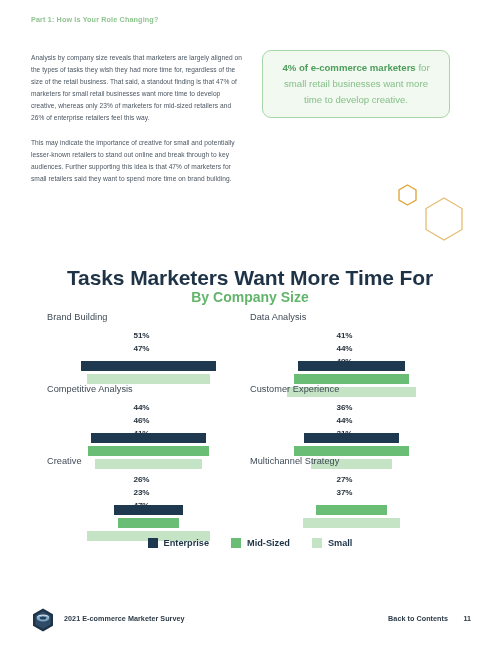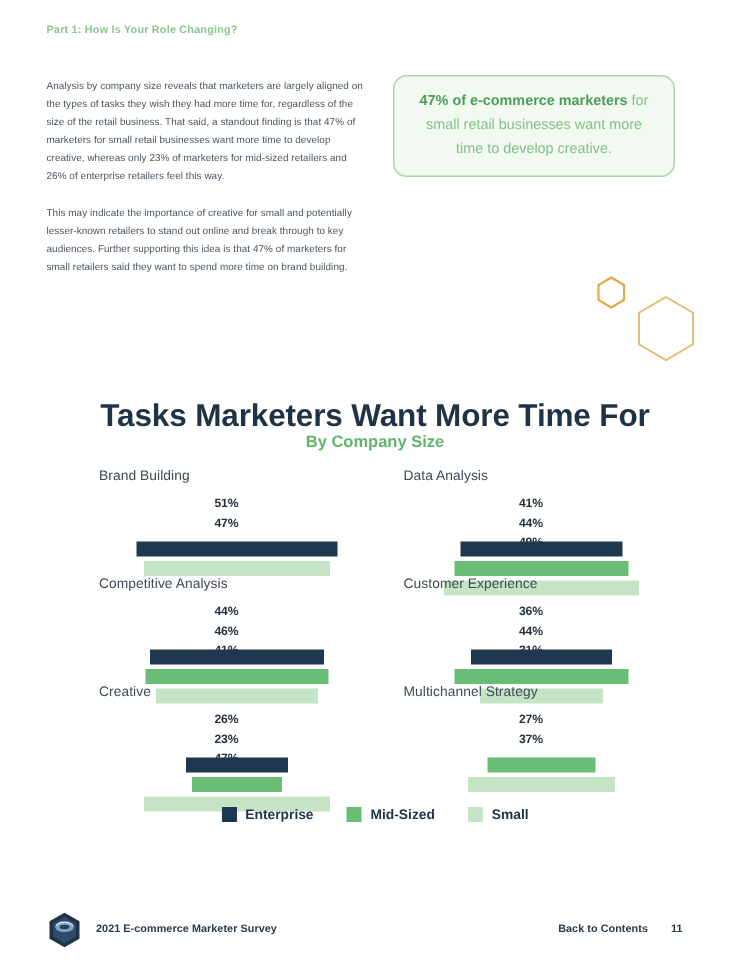--- a/index.html
+++ b/index.html
@@ -91,35 +91,35 @@
     font-weight: 700;
     color: #1f3347;
     letter-spacing: -0.1px;
   }
   .chart-subtitle {
     position: absolute;
     left: 0;
     right: 0;
     top: 289px;
     text-align: center;
-    font-size: 11px;
+    font-size: 14px;
     font-weight: 700;
     color: #63b56c;
   }
 
   .grid {
     position: absolute;
     left: 47px;
     top: 312px;
     width: 406px;
     display: grid;
     grid-template-columns: 203px 203px;
     grid-template-rows: 72px 72px 72px;
   }
-  .group { position: relative; margin-left: 19px; }
+  .group { position: relative; }
   .group-title {
     font-size: 9.2px;
     color: #3f4a55;
     margin: 0 0 9px 0;
     letter-spacing: 0.05px;
   }
   .bar-row {
     display: flex;
     align-items: center;
     height: 13px;
@@ -170,21 +170,21 @@
   .legend-label {
     font-size: 9.2px;
     font-weight: 700;
     color: #1f3347;
   }
 
   
   .footer {
     position: absolute;
     left: 0;
-    right: 16px;
+    right: 0;
     bottom: 0;
     height: 44px;
   }
   .footer-logo {
     position: absolute;
     left: 32px;
     top: 5px;
   }
   .footer-title {
     position: absolute;
@@ -219,21 +219,21 @@
 
 <div class="kicker">Part 1: How Is Your Role Changing?</div>
 
 <div class="copy-col">
   <p>Analysis by company size reveals that marketers are largely aligned on the types of tasks they wish they had more time for, regardless of the size of the retail business. That said, a standout finding is that 47% of marketers for small retail businesses want more time to develop creative, whereas only 23% of marketers for mid-sized retailers and 26% of enterprise retailers feel this way.</p>
   <p>This may indicate the importance of creative for small and potentially lesser-known retailers to stand out online and break through to key audiences. Further supporting this idea is that 47% of marketers for small retailers said they want to spend more time on brand building.</p>
 </div>
 
 <div class="callout">
   <div class="callout-text">
-    <b>47% of e-commerce marketers</b><span> for small retail businesses want more time to develop creative.</span>
+    <b>4% of e-commerce marketers</b><span> for small retail businesses want more time to develop creative.</span>
   </div>
 </div>
 
 <svg class="hexes" viewBox="0 0 75 66">
   <polygon points="9.5,3 18,8 18,18 9.5,23 1,18 1,8" fill="none" stroke="#e0a93f" stroke-width="1.4"></polygon>
   <polygon points="46,16 64,26.5 64,47.5 46,58 28,47.5 28,26.5" fill="none" stroke="#e5bd72" stroke-width="1.3"></polygon>
 </svg>
 
 <div class="chart-title">Tasks Marketers Want More Time For</div>
 <div class="chart-subtitle">By Company Size</div>

